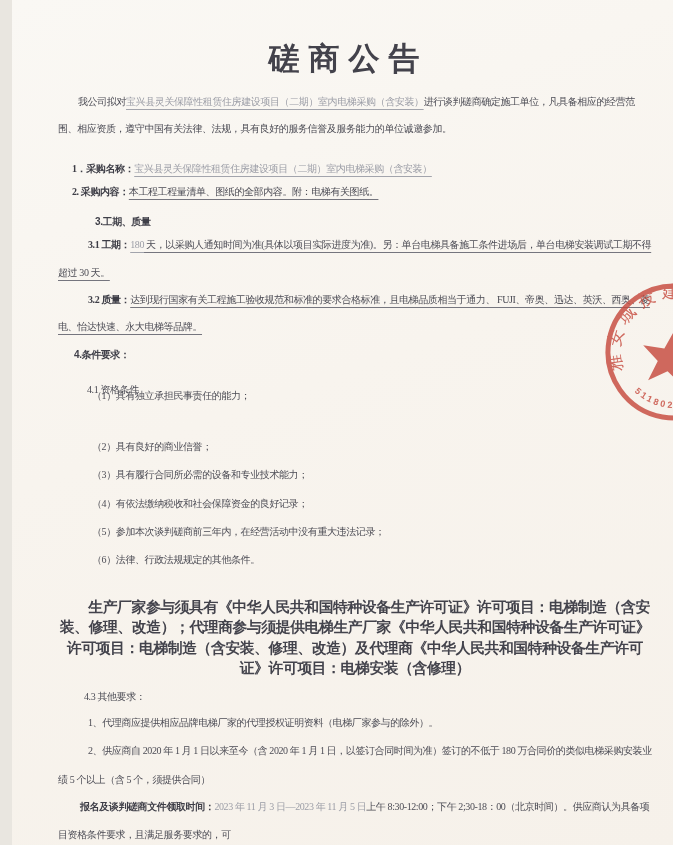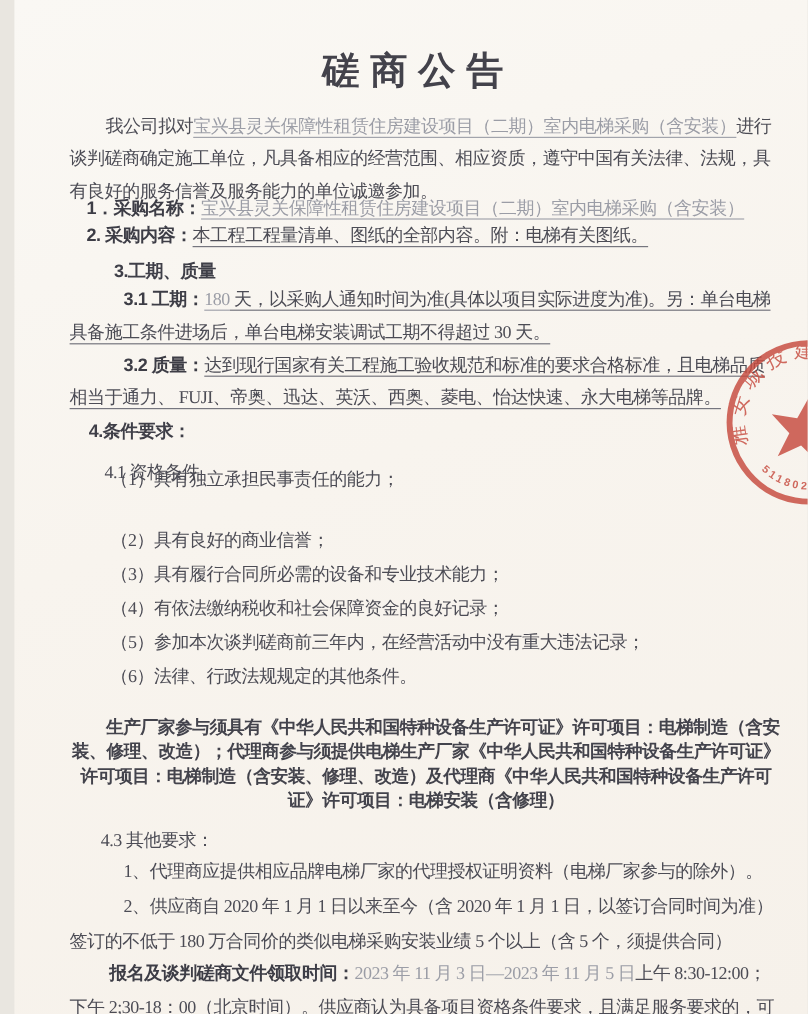--- a/index.html
+++ b/index.html
@@ -13,30 +13,30 @@
   }
   .edge-strip{
     position:absolute;right:0;top:0;width:6px;height:845px;
     background:linear-gradient(180deg,
       #ead4ad 0%, #eedcba 10%, #f0cab6 30%, #edb4aa 40%,
       #f2c9be 48%, #f6dcd2 60%, #f6e9df 78%, #f2e8d6 100%);
     opacity:.8;
   }
   .blk{
     position:absolute;left:46px;width:594px;
-    font-size:15px;letter-spacing:-0.4px;
+    font-size:10px;letter-spacing:-0.4px;
     color:#4c4c55;line-height:27px;
   }
   .title{
     left:0;width:673px;text-align:center;
     font-family:"Liberation Sans","DejaVu Sans",sans-serif;
     font-size:31px;font-weight:700;letter-spacing:9px;
     color:#43424b;line-height:40px;
   }
-  .lbl{font-weight:700;color:#3d3d46;font-family:Liberation Sans, sans-serif;}
+  .lbl{font-weight:700;color:#3d3d46;font-family:Liberation Serif, serif;}
   .hd{font-weight:700;color:#3f3f48;font-family:"Liberation Sans","DejaVu Sans",sans-serif;}
   .u{
     text-decoration:underline;
     text-underline-offset:4px;
     text-decoration-thickness:1px;
     text-decoration-color:#75757e;
   }
   .light{color:#9b9da6;text-decoration-color:#a2a4ac;}
   .ind2{text-indent:2em;}
   .ind3{text-indent:3em;}

